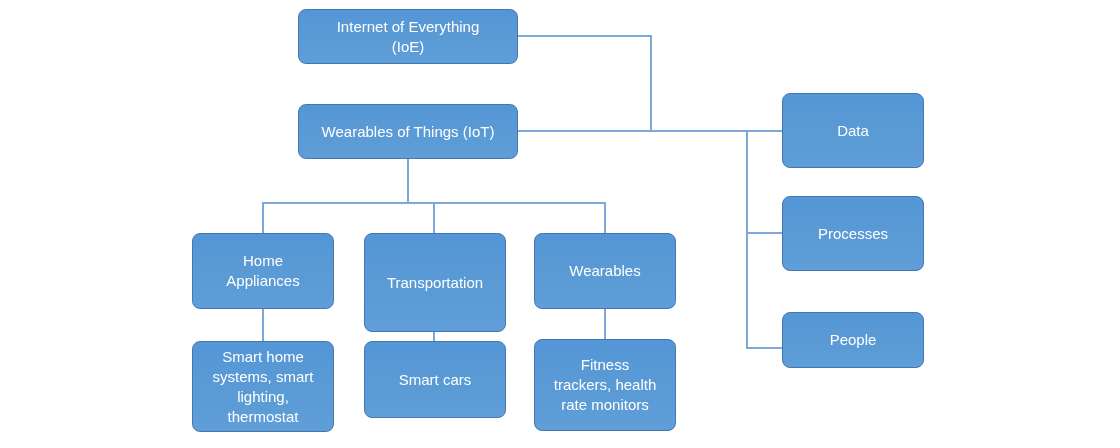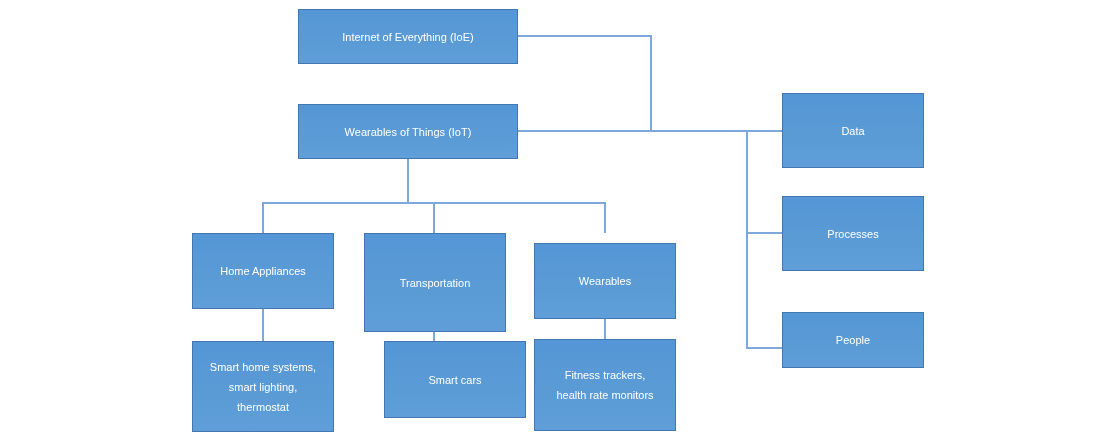--- a/index.html
+++ b/index.html
@@ -13,40 +13,40 @@
     width: 1120px;
     height: 448px;
     background: #ffffff;
     overflow: hidden;
   }
   .node {
     position: absolute;
     box-sizing: border-box;
     background: linear-gradient(180deg, #5496d6 0%, #5b9bd5 60%, #5f9ed8 100%);
     border: 1.5px solid #4377b0;
-    border-radius: 0;
+    border-radius: 8px;
     color: #ffffff;
-    font-size: 11px;
+    font-size: 15px;
     line-height: 20px;
     display: flex;
     align-items: center;
     justify-content: center;
     text-align: center;
   }
   .node .lbl { display: block; width: 100%; }
   
   .n-ioe        { left: 298px; top: 9px;   width: 220px; height: 55px; padding: 0 22px; }
   .n-iot        { left: 298px; top: 104px; width: 220px; height: 55px; padding: 0 22px; }
   
   .n-home       { left: 192px; top: 233px; width: 142px; height: 76px; padding: 0 18px; }
   .n-transport  { left: 364px; top: 233px; width: 142px; height: 99px; padding: 0 6px; }
-  .n-wearables  { left: 534px; top: 243px; width: 142px; height: 76px; padding: 0 10px; }
+  .n-wearables  { left: 534px; top: 233px; width: 142px; height: 76px; padding: 0 10px; }
   
   .n-smarthome  { left: 192px; top: 341px; width: 142px; height: 91px; padding: 0 10px; }
-  .n-smartcars  { left: 384px; top: 341px; width: 142px; height: 77px; padding: 8px 10px; }
+  .n-smartcars  { left: 364px; top: 341px; width: 142px; height: 77px; padding: 8px 10px; }
   .n-fitness    { left: 534px; top: 339px; width: 142px; height: 92px; padding: 0 16px; }
   
   .n-data       { left: 782px; top: 93px;  width: 142px; height: 75px; padding: 0 10px; }
   .n-processes  { left: 782px; top: 196px; width: 142px; height: 75px; padding: 0 10px; align-items: center; }
   .n-people     { left: 782px; top: 312px; width: 142px; height: 56px; padding: 0 10px; }
 
   .edge {
     position: absolute;
     background: #7ea8da;
   }

